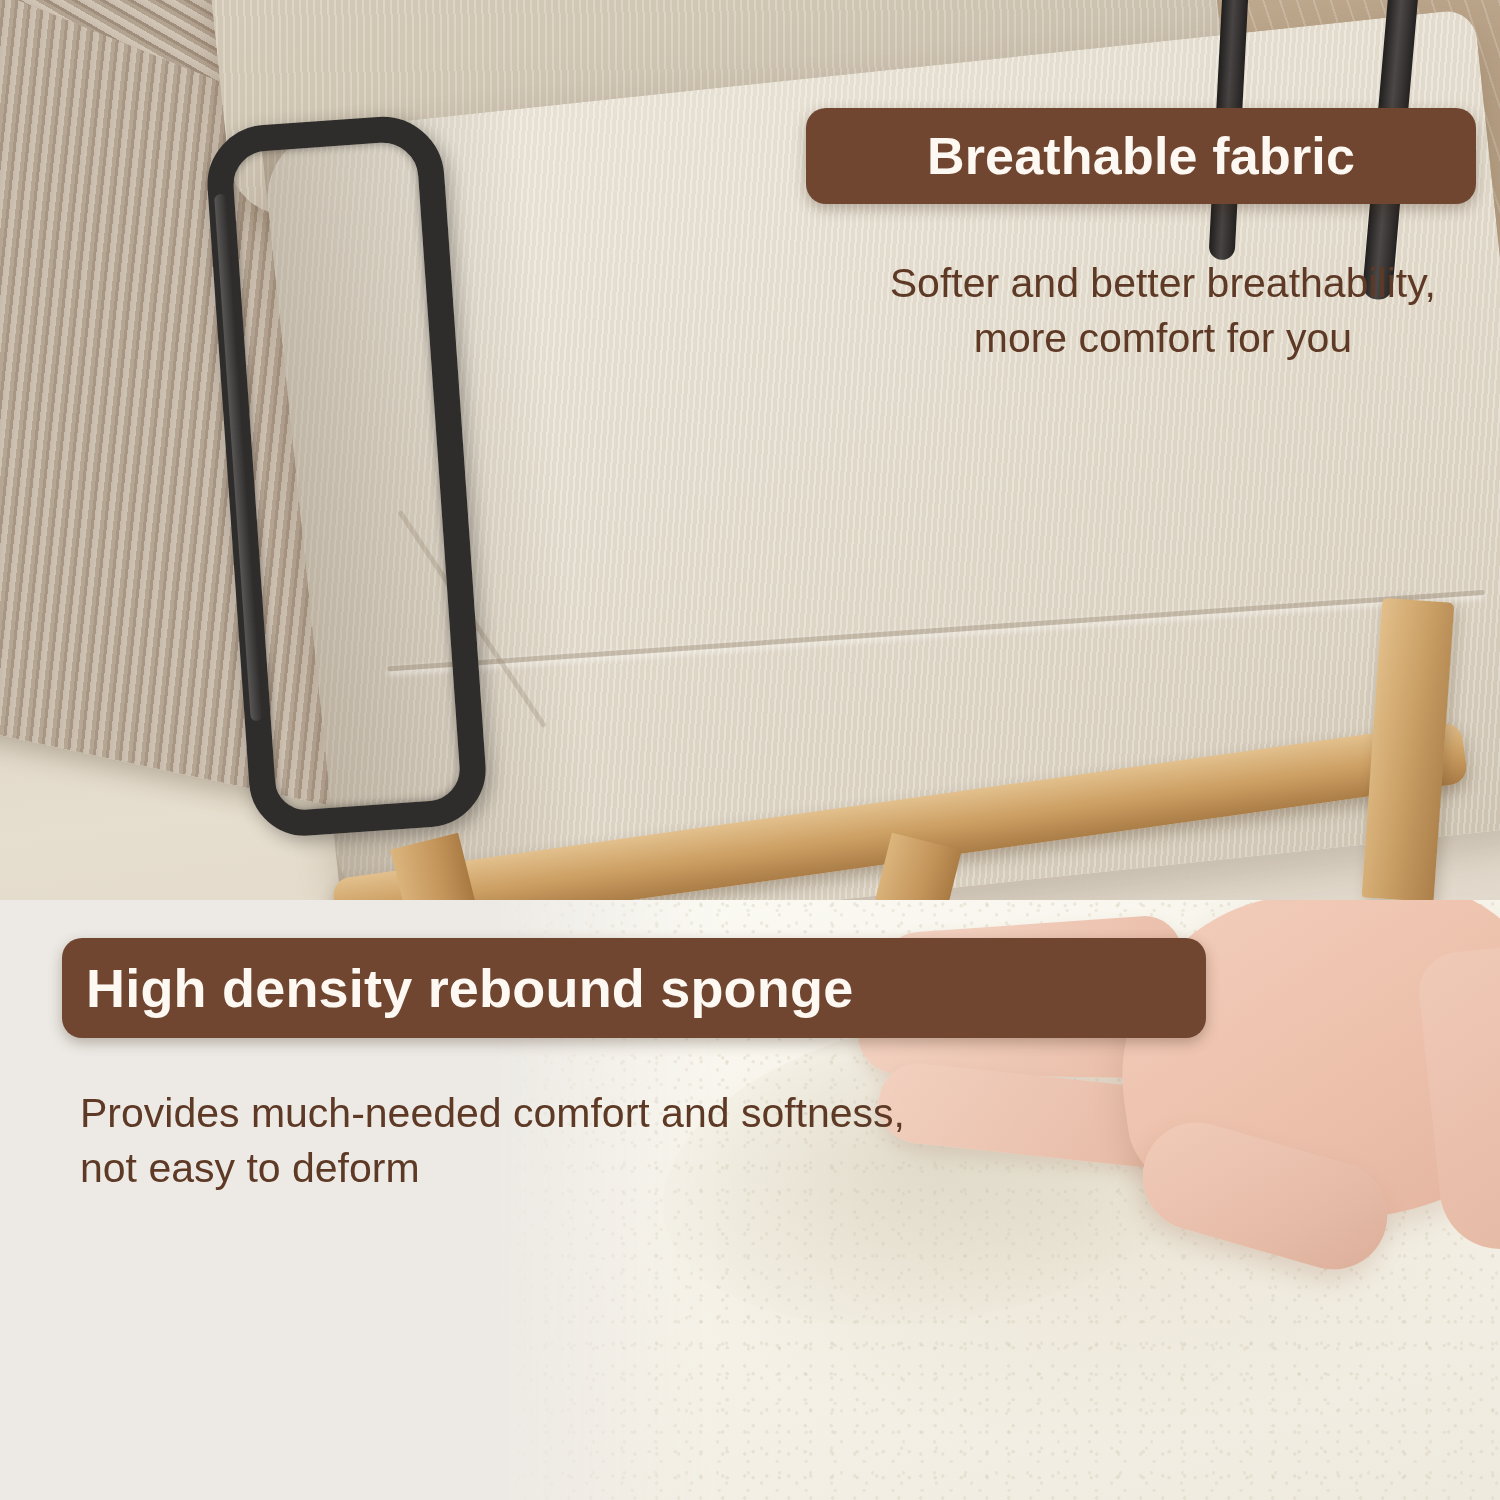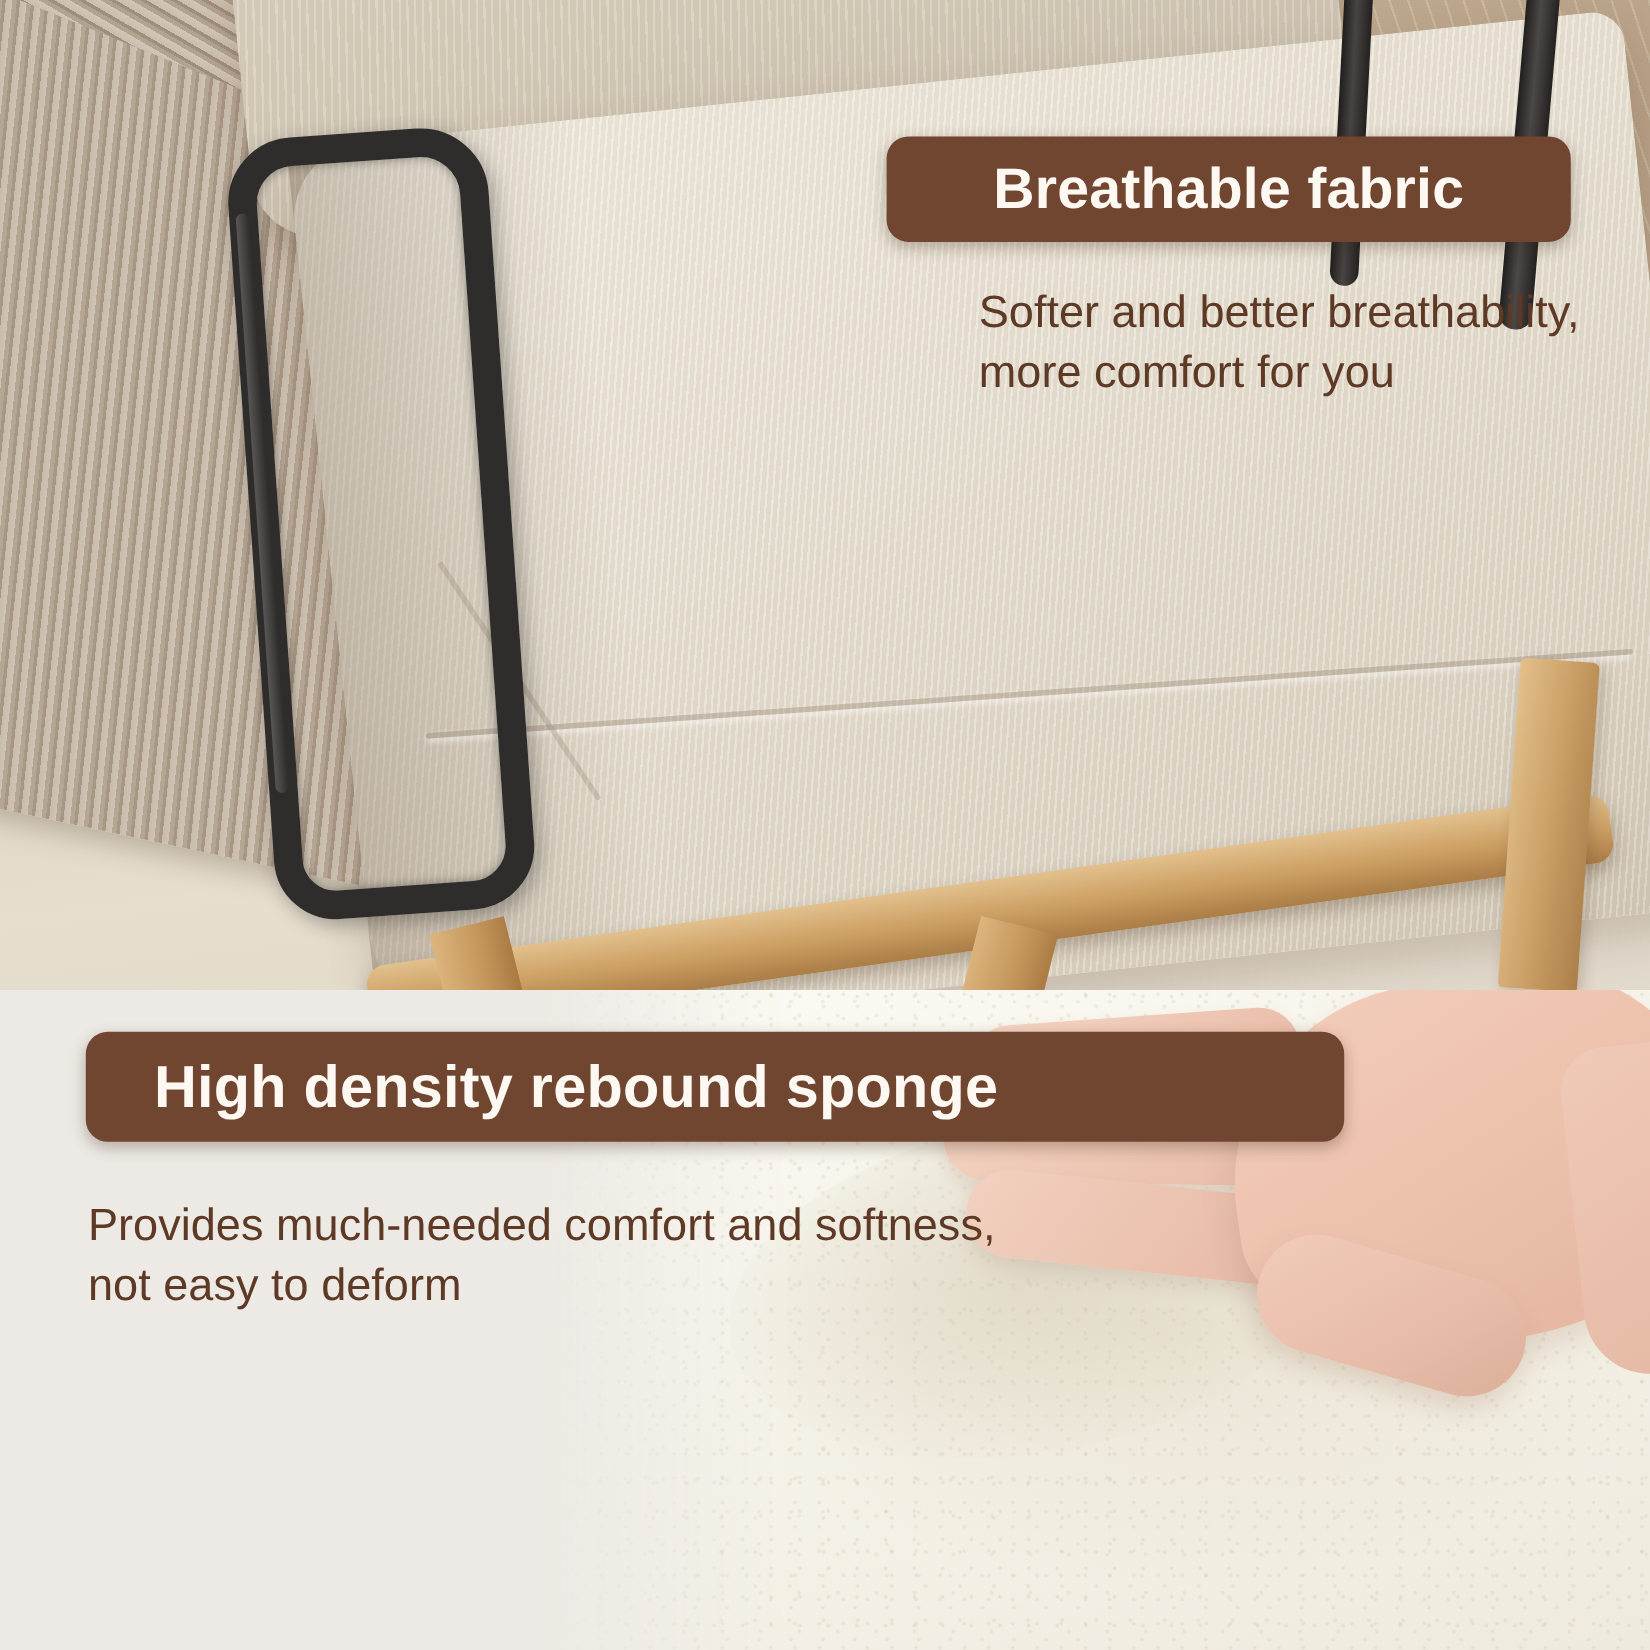--- a/index.html
+++ b/index.html
@@ -417,49 +417,48 @@
     white-space: nowrap;
   }
   .badge-label {
     color: #fdf8f2;
     font-weight: 700;
     letter-spacing: 0.2px;
   }
 
   #badge-fabric {
     left: 806px;
-    top: 124px;
-    width: 622px;
+    top: 108px;
+    width: 670px;
     height: 96px;
     justify-content: center;
   }
   #badge-fabric .badge-label { font-size: 52px; }
 
   #badge-sponge {
     left: 62px;
     top: 938px;
     width: 1144px;
     height: 100px;
-    padding-left: 62px;
+    padding-left: 24px;
     box-sizing: border-box;
-    margin-left: 16px;
   }
   #badge-sponge .badge-label { font-size: 54px; }
 
   .caption {
     position: absolute;
     color: #5e3a26;
     font-size: 41px;
     line-height: 1.35;
     white-space: pre-line;
   }
   #caption-fabric {
     right: 64px;
     top: 256px;
-    text-align: left;
+    text-align: center;
   }
   #caption-sponge {
     left: 80px;
     top: 1086px;
     text-align: left;
   }
 </style>
 </head>
 <body>
 

